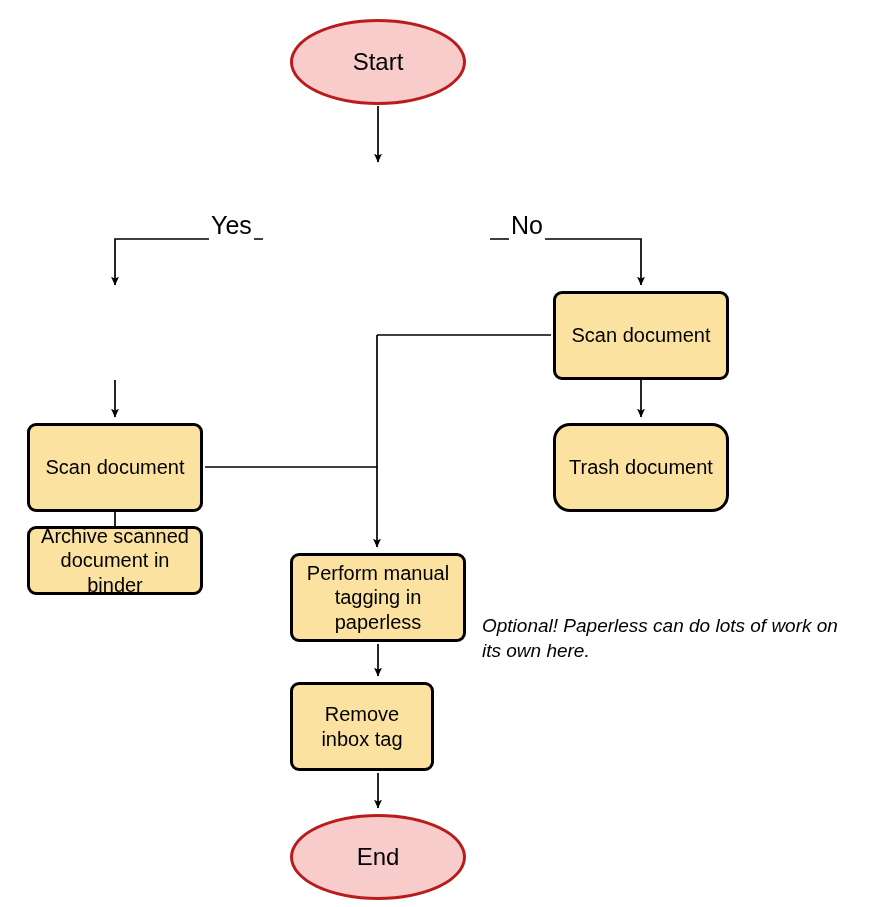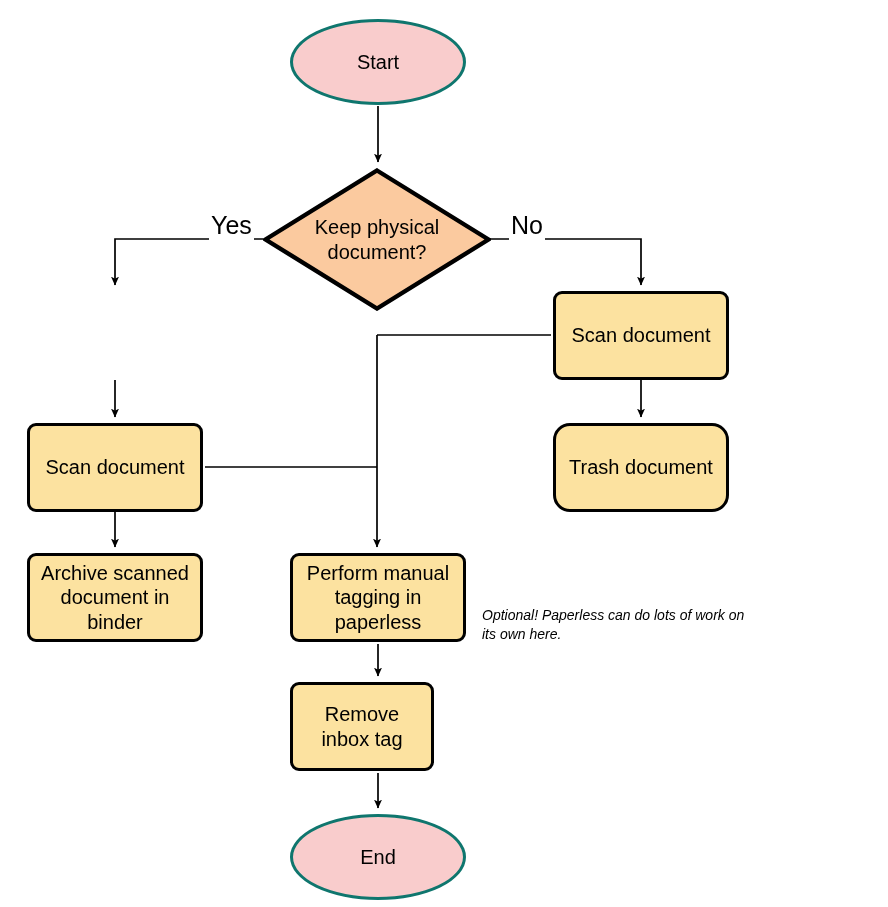--- a/index.html
+++ b/index.html
@@ -34,24 +34,24 @@
     text-align: center;
     color: #000000;
     z-index: 2;
   }
   .node .node-label {
     display: block;
     white-space: pre-line;
     line-height: 1.22;
   }
   .terminator {
-    border: 3px solid #0f766e;
+    border: 3px solid #b91c1c;
     border-radius: 50%;
     background: #f9cccc;
-    font-size: 20px;
+    font-size: 24px;
   }
   .process {
     border: 3px solid #000000;
     border-radius: 9px;
     background: #fce2a0;
     font-size: 20px;
   }
   .decision-wrap {
     position: absolute;
     z-index: 2;
@@ -79,21 +79,21 @@
     position: absolute;
     font-size: 25px;
     color: #000000;
     z-index: 3;
     white-space: nowrap;
     background: #ffffff;
     padding: 0 2px;
   }
   .annotation {
     position: absolute;
-    font-size: 14px;
+    font-size: 19px;
     font-style: italic;
     color: #000000;
     line-height: 1.32;
     z-index: 3;
     white-space: pre-line;
   }
 </style>
 </head>
 <body>
 
@@ -128,41 +128,34 @@
       <path d="M378,644 L378,676" marker-end="url(#arrow)"></path>
 
       <path d="M378,773 L378,808" marker-end="url(#arrow)"></path>
     </g>
   </svg>
 
   <div class="node terminator" style="left:290px; top:19px; width:176px; height:86px;">
     <span class="node-label">Start</span>
   </div>
 
-  <div class="decision-wrap" style="left:263px; top:168px; width:228px; height:143px;">
-    <svg class="decision-shape" viewBox="0 0 228 143" preserveAspectRatio="none" aria-hidden="true">
-      <polygon points="114,2.5 225.5,71.5 114,140.5 2.5,71.5" fill="#fbca9f" stroke="#000000" stroke-width="4.4" stroke-linejoin="miter"></polygon>
-    </svg>
-    <span class="decision-text">Keep physical
-document?</span>
-  </div>
 
   <div class="edge-label" style="left:209px; top:211px;">
     <span>Yes</span>
   </div>
   <div class="edge-label" style="left:509px; top:211px;">
     <span>No</span>
   </div>
 
 
   <div class="node process" style="left:27px; top:423px; width:176px; height:89px;">
     <span class="node-label">Scan document</span>
   </div>
 
-  <div class="node process" style="left:27px; top:553px; width:176px; height:89px;">
+  <div class="node process" style="left:27px; top:526px; width:176px; height:69px;">
     <span class="node-label">Archive scanned
 document in
 binder</span>
   </div>
 
   <div class="node process" style="left:553px; top:291px; width:176px; height:89px;">
     <span class="node-label">Scan document</span>
   </div>
 
   <div class="node process" style="left:553px; top:423px; width:176px; height:89px;border-radius:17px;">

